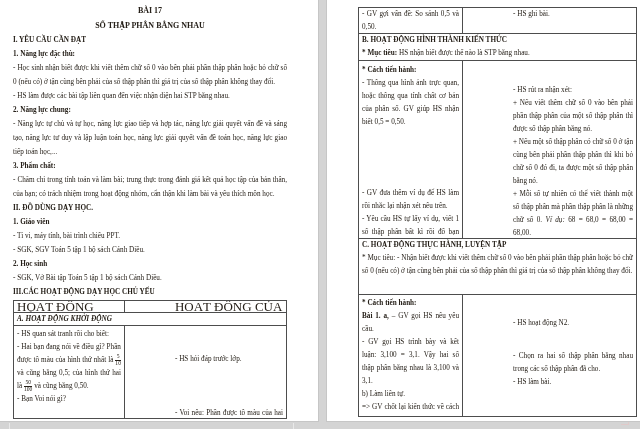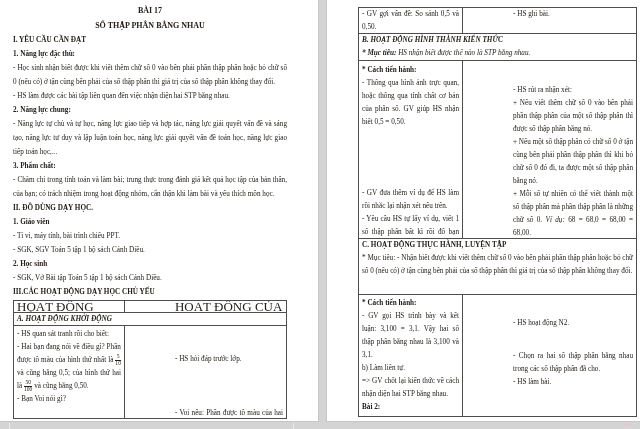--- a/index.html
+++ b/index.html
@@ -114,21 +114,21 @@
       <div class="tr" style="height:26px;">
         <div class="td c1">
           <div class="cellln">- GV gợi vấn đề: So sánh 0,5 và 0,50.</div>
           <div class="cellln">- GVNX, giới thiệu bài.</div>
         </div>
         <div class="td c2">
           <div class="cellln">- HS ghi bài.</div>
         </div>
       </div>
 
-      <div class="tr" style="height:27px;font-style:italic;">
+      <div class="tr" style="height:27px;">
         <div class="td full">
           <div class="cellln b">B. HOẠT ĐỘNG HÌNH THÀNH KIẾN THỨC</div>
           <div class="cellln"><span class="b">* Mục tiêu:</span><span> HS nhận biết được thế nào là STP bằng nhau.</span></div>
         </div>
       </div>
 
       <div class="tr" style="height:178px;">
         <div class="td c1 pt3">
           <div class="cellln b">* Cách tiến hành:</div>
           <div class="cellln">- Thông qua hình ảnh trực quan, hoặc thông qua tính chất cơ bản của phân số. GV giúp HS nhận biết 0,5 = 0,50.</div>
@@ -147,20 +147,21 @@
       <div class="tr" style="height:56px;">
         <div class="td full">
           <div class="cellln b">C. HOẠT ĐỘNG THỰC HÀNH, LUYỆN TẬP</div>
           <div class="cellln">* Mục tiêu: - Nhận biết được khi viết thêm chữ số 0 vào bên phải phần thập phân hoặc bỏ chữ số 0 (nếu có) ở tận cùng bên phải của số thập phân thì giá trị của số thập phân không thay đổi.</div>
         </div>
       </div>
 
       <div class="tr" style="height:121px;">
         <div class="td c1 pt2">
           <div class="cellln b">* Cách tiến hành:</div>
+          <div class="cellln"><span class="b">Bài 1. a,</span><span> – GV gọi HS nêu yêu cầu.</span></div>
           <div class="cellln">- GV gọi HS trình bày và kết luận: 3,100 = 3,1. Vậy hai số thập phân bằng nhau là 3,100 và 3,1.</div>
           <div class="cellln">b) Làm liên tự.</div>
           <div class="cellln">=&gt; GV chốt lại kiến thức về cách nhận diện hai STP bằng nhau.</div>
           <div class="cellln b">Bài 2:</div>
           <div class="cellln">a. Viết một số thập phân bằng với mỗi số</div>
         </div>
         <div class="td c2 pt2">
           <div class="cellln mt26">- HS hoạt động N2.</div>
           <div class="cellln mt26">- Chọn ra hai số thập phân bằng nhau trong các số thập phân đã cho.</div>
           <div class="cellln">- HS làm bài.</div>

